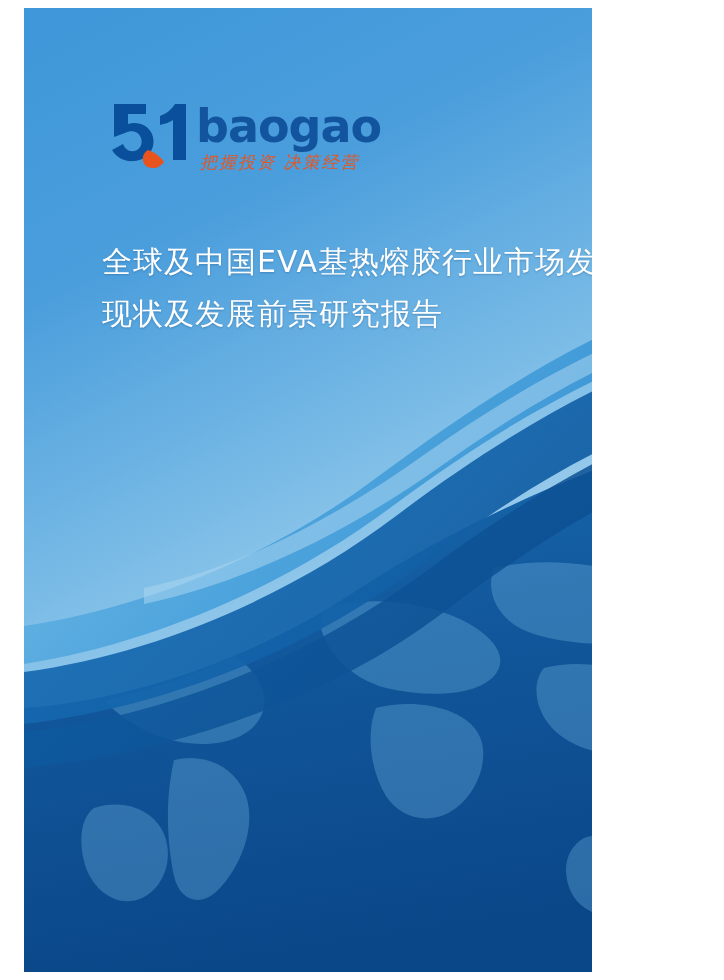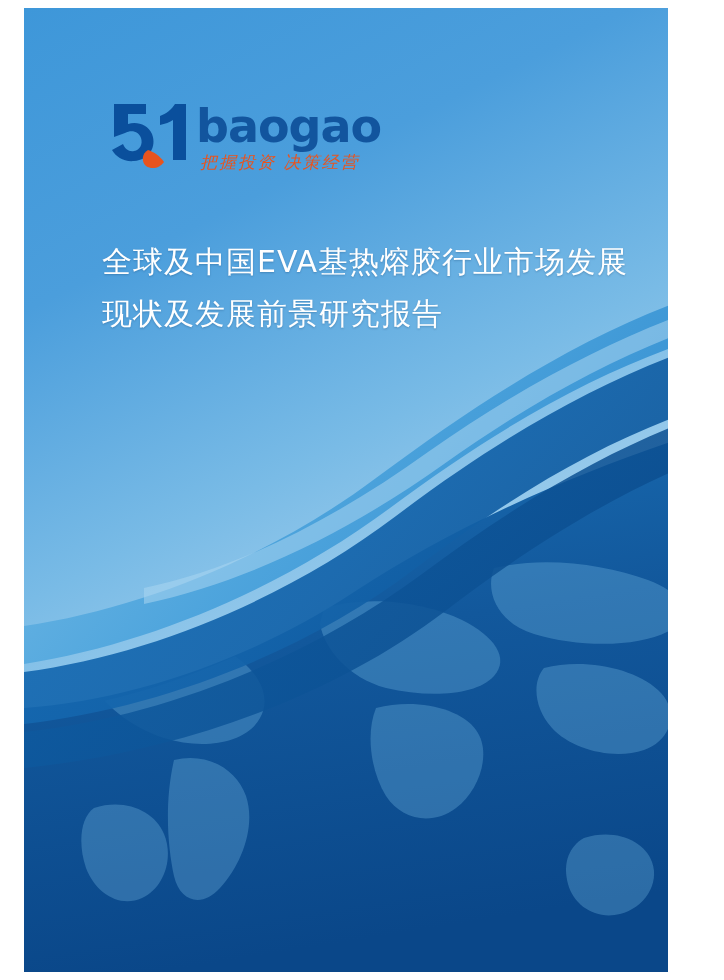--- a/index.html
+++ b/index.html
@@ -7,21 +7,21 @@
     padding: 0;
     background: #ffffff;
   }
   body {
     width: 724px;
     height: 980px;
     font-family: "Liberation Sans", sans-serif;
   }
   .page {
     position: relative;
-    width: 668px;
+    width: 592px;
     height: 980px;
     overflow: hidden;
     background: #ffffff;
   }
   .cover {
     position: absolute;
     left: 24px;
     top: 8px;
     width: 676px;
     height: 964px;

